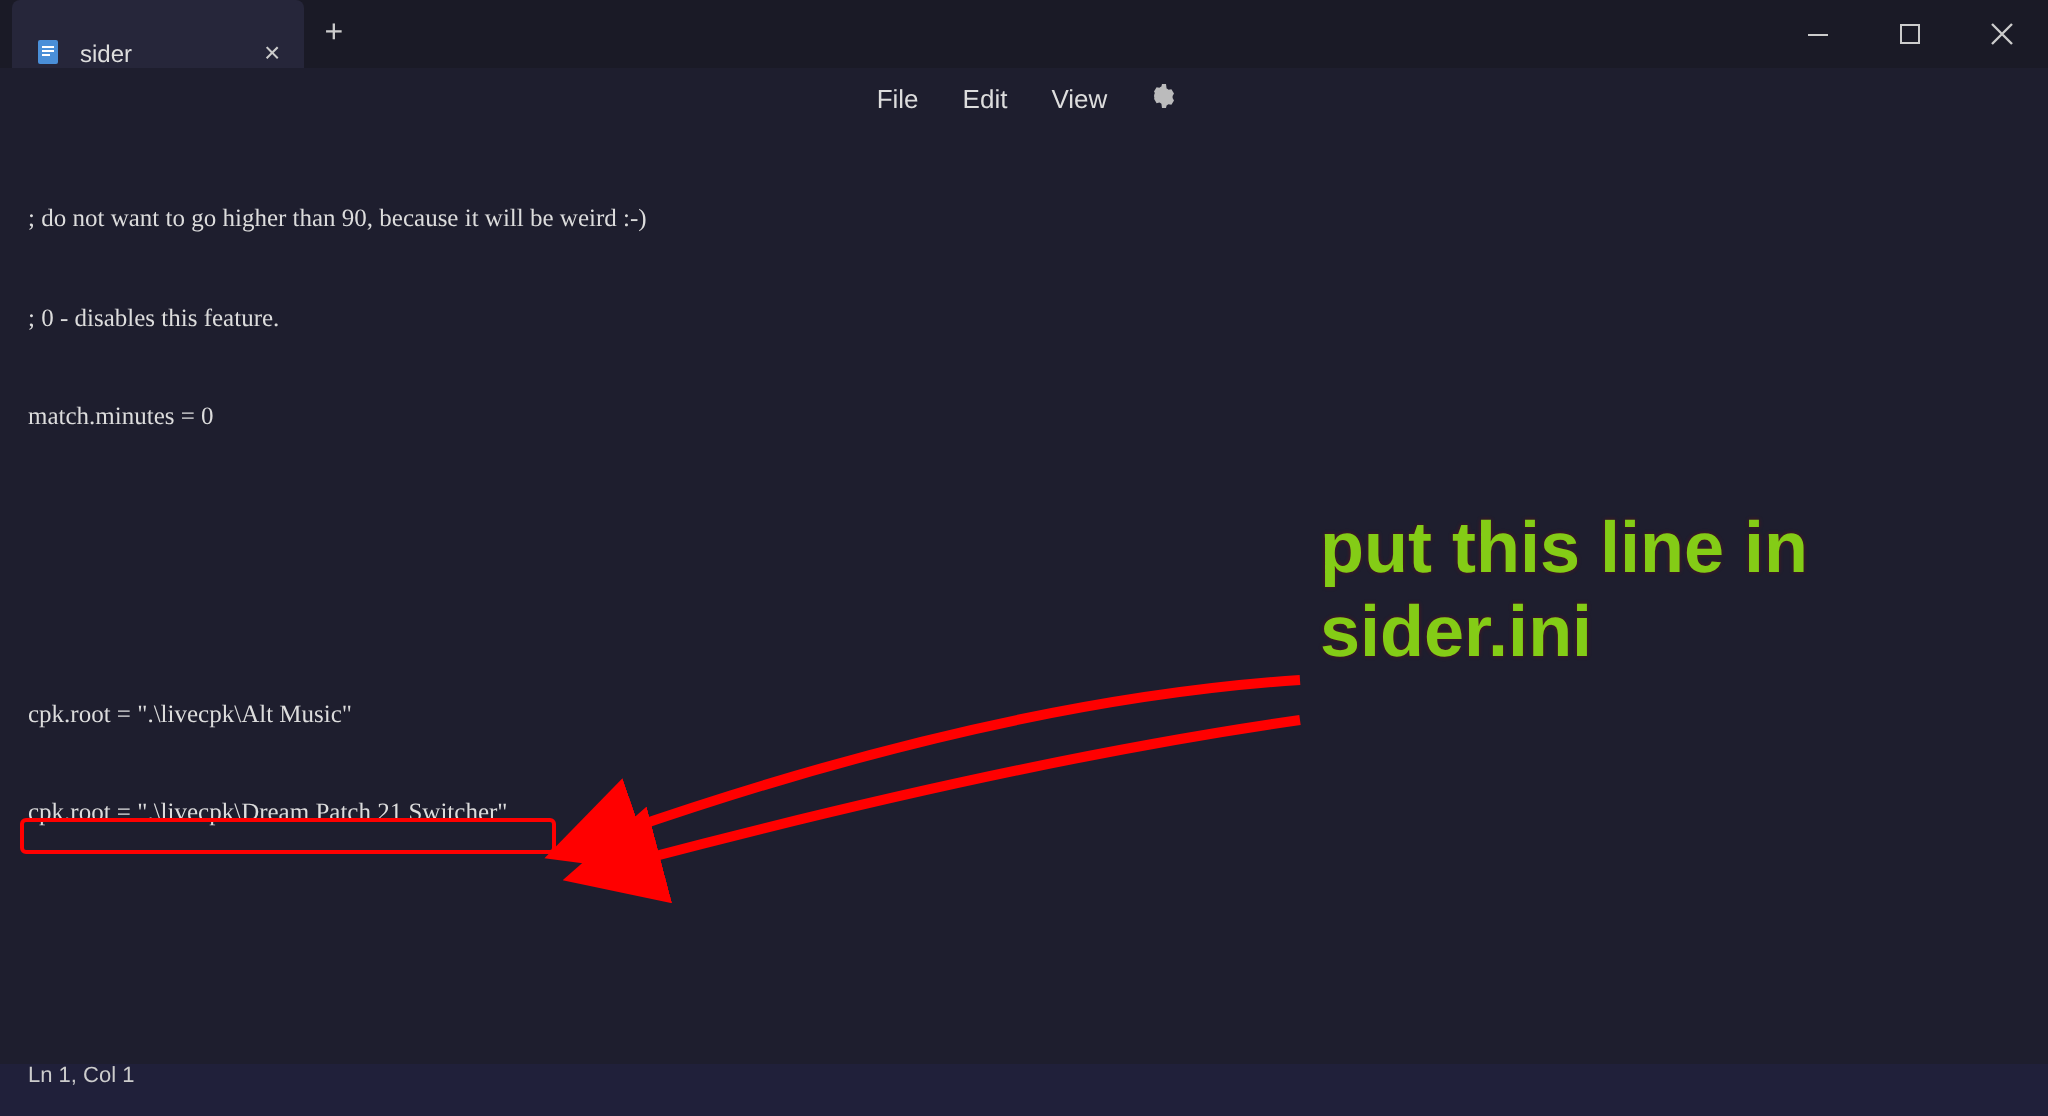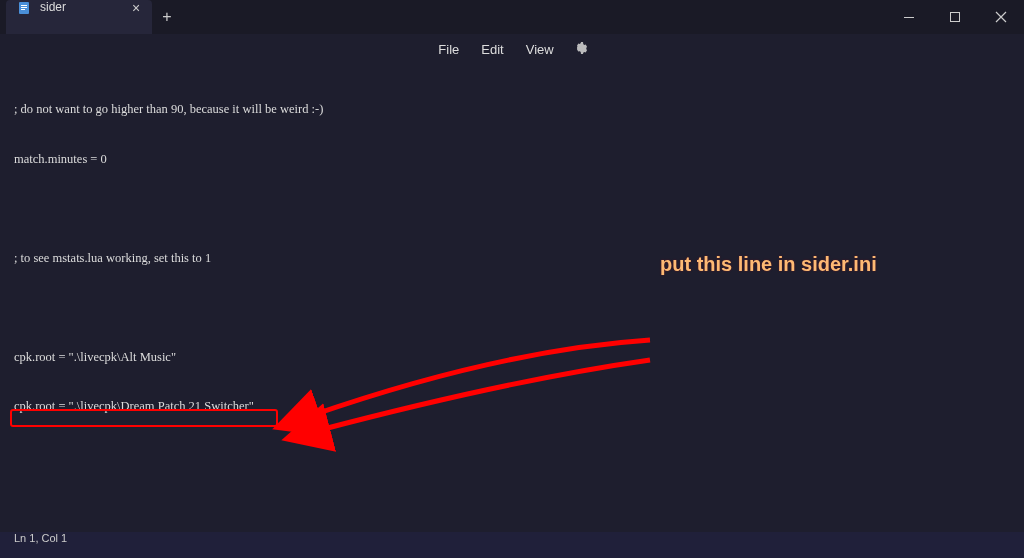--- a/index.html
+++ b/index.html
@@ -14,21 +14,21 @@
 }
 .titlebar {
   height: 34px;
   background: #1a1a26;
   display: flex;
   align-items: center;
   justify-content: space-between;
 }
 .titlebar-left { display: flex; align-items: center; height: 100%; }
 .tab {
-  display: flex; align-items: flex-start;
+  display: flex; align-items: flex-end;
   height: 100%;
   background: #26263a;
   padding: 0 12px 0 10px;
   border-top-left-radius: 4px;
   border-top-right-radius: 4px;
   margin-left: 6px;
   gap: 8px;
 }
 .tab-icon { width: 16px; height: 16px; display: inline-flex; align-items:center; justify-content:center; }
 .tab-title { color: #ddd; font-size: 12px; margin-right: 58px; }
@@ -61,23 +61,23 @@
   position: absolute;
   border: 2px solid #ff0000;
   border-radius: 3px;
   left: 10px; top: 345px;
   width: 268px; height: 18px;
   pointer-events: none;
 }
 .annotation-text {
   position: absolute;
   top: 253px; left: 660px;
-  color: #fdba74;
+  color: #84cc16;
   font-family: Arial, sans-serif;
-  font-size: 20px;
+  font-size: 36px;
   font-weight: bold;
   text-shadow: 0 0 2px rgba(180,0,0,.4);
   pointer-events: none;
 }
 .arrow-svg {
   position: absolute;
   top: 0; left: 0;
   width: 1024px; height: 558px;
   pointer-events: none;
 }
@@ -139,23 +139,23 @@
     <span>
       <svg width="16" height="16" viewBox="0 0 16 16">
           <path fill="#ccc" d="M8 5a3 3 0 100 6 3 3 0 000-6zm6.3 3l.7-1.2-1.3-2.2-1.4.3a5 5 0 00-1-.6L11 2H9l-.3 1.3a5 5 0 00-1 .6l-1.4-.3L5 5.8 5.7 7a5 5 0 000 1.2L5 9.4l1.3 2.2 1.4-.3c.3.2.6.4 1 .6L9 14h2l.3-1.3c.4-.2.7-.4 1-.6l1.4.3 1.3-2.2-.7-1.2c0-.4 0-.8 0-1z" opacity=".9"></path>
         </svg>
     </span>
   </div>
 </div>
 
 <div class="editor">
   <div class="line">; do not want to go higher than 90, because it will be weird :-)</div>
+  <div class="line">; 0 - disables this feature.</div>
   <div class="line">match.minutes = 0</div>
   <div class="line"></div>
-  <div class="line">; to see mstats.lua working, set this to 1</div>
   <div class="line"></div>
   <div class="line">cpk.root = ".\livecpk\Alt Music"</div>
   <div class="line">cpk.root = ".\livecpk\Dream Patch 21 Switcher"</div>
   
   
   
   
   
   
   

